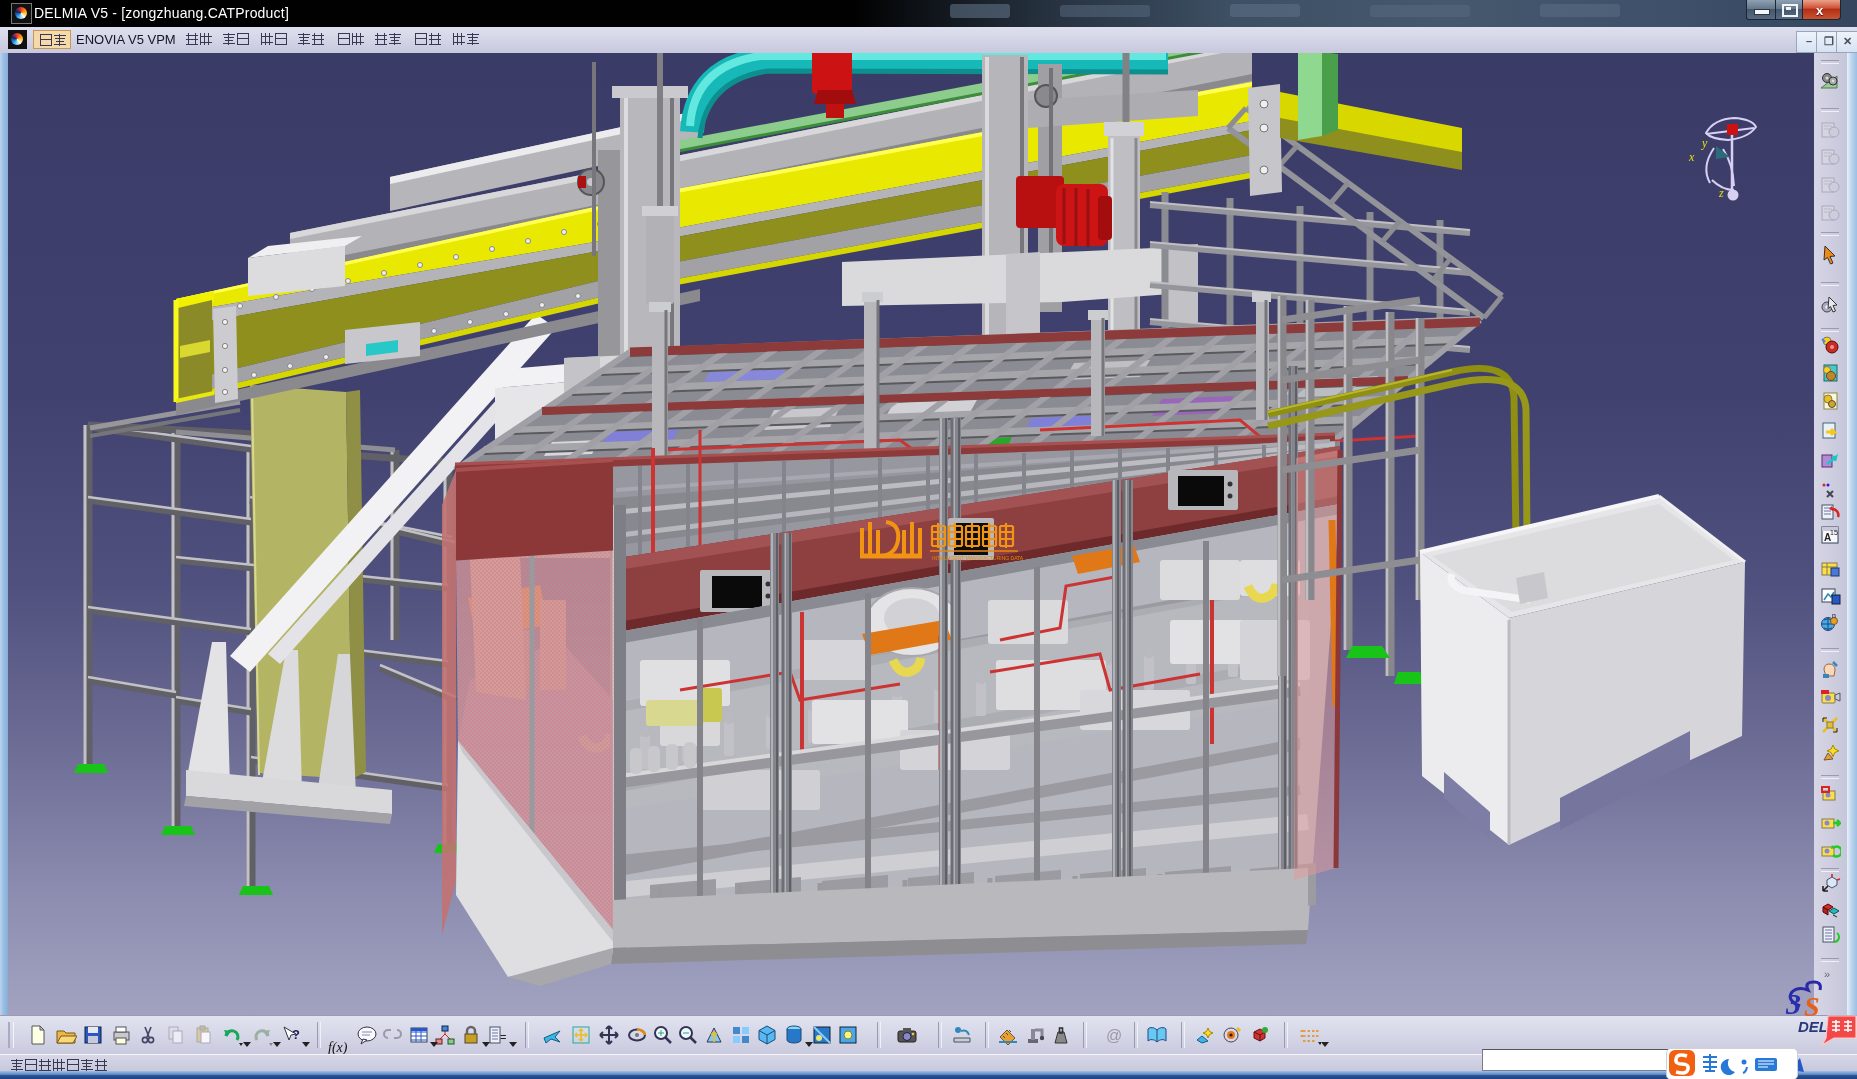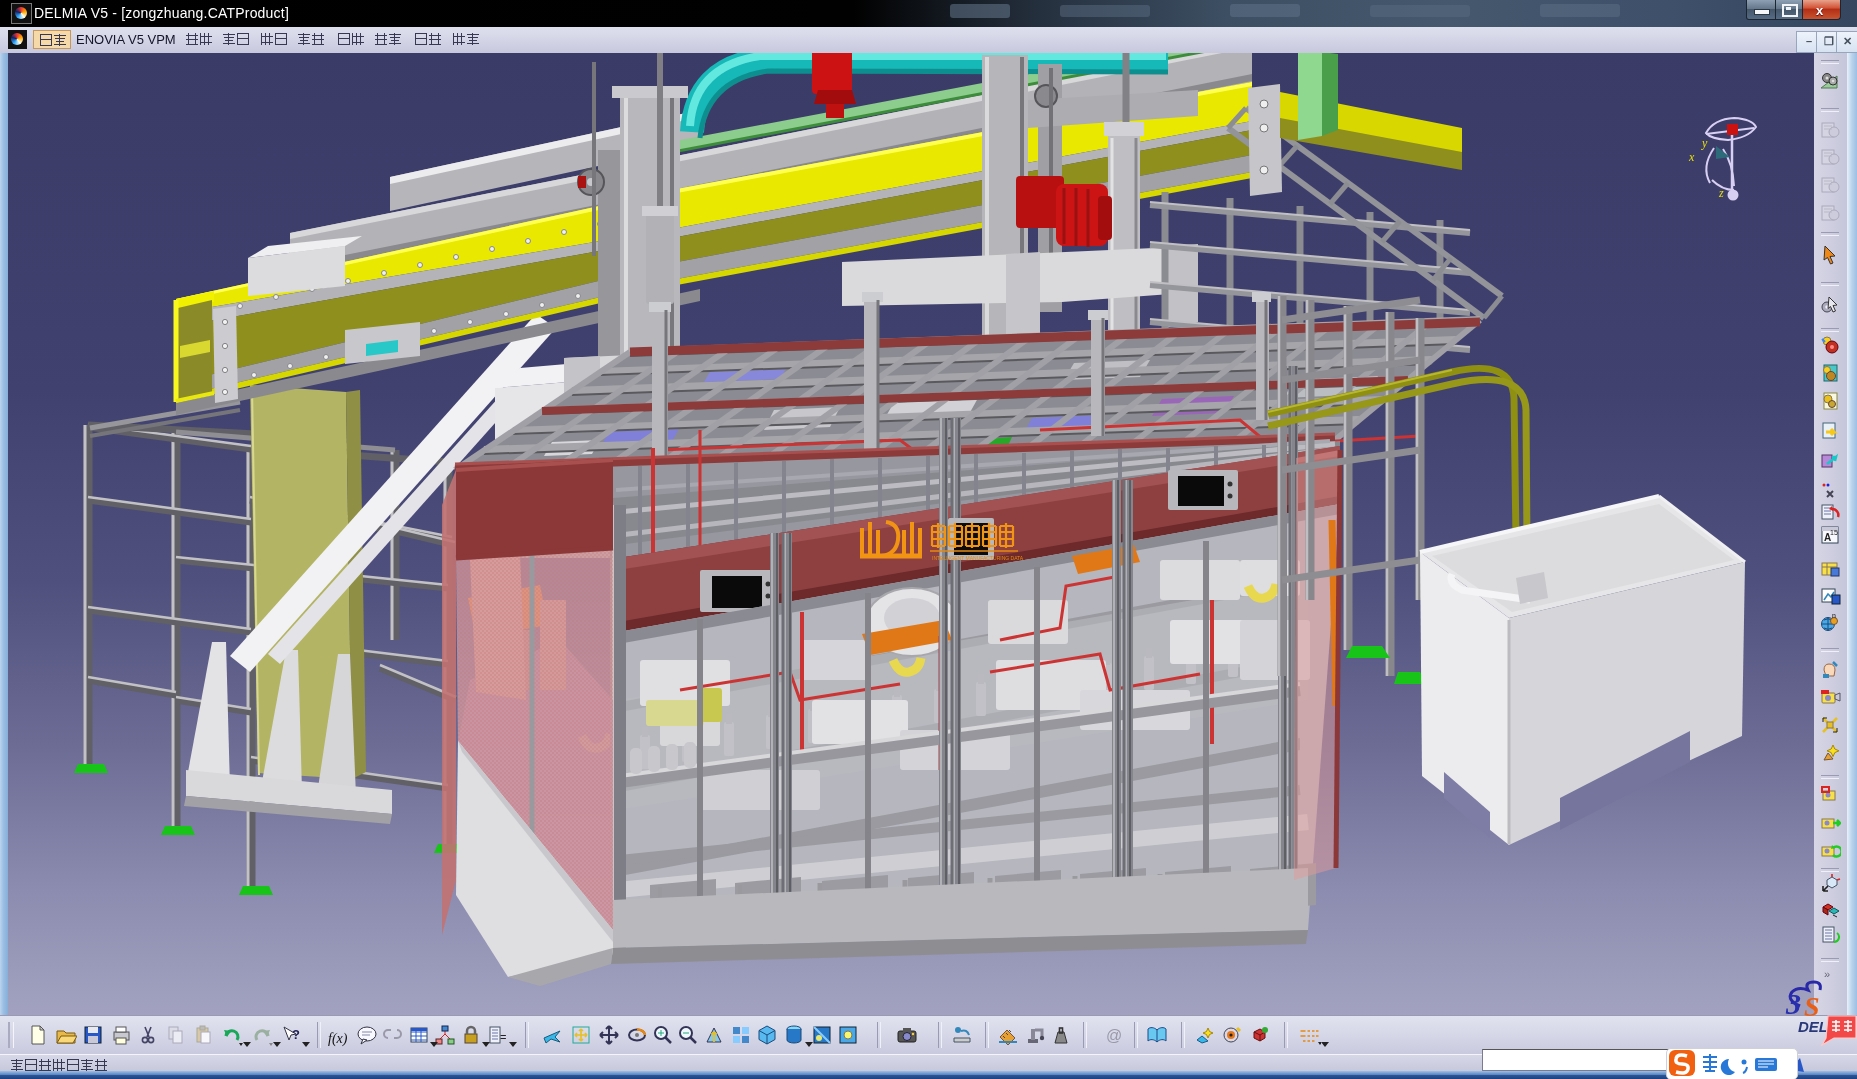--- a/index.html
+++ b/index.html
@@ -840,21 +840,21 @@
       <div style="position:absolute;left:251px;top:8px;width:22px;height:22px;"><svg width="22" height="22" viewBox="0 0 22 22">
           <path d="M6,16 a6,6 0 1,1 11,-4" fill="none" stroke="#9ab0a0" stroke-width="3"></path>
           <path d="M19,6 l-3,7 -4,-6 z" fill="#9ab0a0"></path>
           <path d="M18,19 l4,0 -2,3 z" fill="#888"></path>
         </svg></div>
       <div style="position:absolute;left:280px;top:8px;width:22px;height:22px;"><svg width="22" height="22" viewBox="0 0 22 22">
           <path d="M4,3 l5,13 2,-5 5,-1 z" fill="#fff" stroke="#334"></path>
           <text x="12" y="15" font-size="13" font-weight="bold" fill="#225" font-family="Liberation Sans">?</text>
         </svg></div>
       <div style="position:absolute;left:317px;top:6px;width:2px;height:26px;border-left:1px solid #9a9ab2;border-right:1px solid #f0f0f8;"></div>
-      <div style="position:absolute;left:327px;top:11px;width:22px;height:22px;"><svg width="22" height="22" viewBox="0 0 22 22">
+      <div style="position:absolute;left:327px;top:20px;width:22px;height:22px;"><svg width="22" height="22" viewBox="0 0 22 22">
           <text x="1" y="16" font-size="14" font-style="italic" fill="#111" font-family="Liberation Serif">f(x)</text>
         </svg></div>
       <div style="position:absolute;left:356px;top:8px;width:22px;height:22px;"><svg width="22" height="22" viewBox="0 0 22 22">
           <ellipse cx="11" cy="10" rx="9" ry="7" fill="#f8f8ff" stroke="#334"></ellipse>
           <path d="M7,15 l-2,5 6,-4 z" fill="#f8f8ff" stroke="#334"></path>
           <path d="M6,8 h10 M6,11 h8" stroke="#88a"></path>
         </svg></div>
       <div style="position:absolute;left:383px;top:8px;width:22px;height:22px;"><svg width="22" height="22" viewBox="0 0 22 22">
           <path d="M5,14 a4,4 0 0,1 0,-8 h3 M14,6 a4,4 0 0,1 0,8 h-3" fill="none" stroke="#99a" stroke-width="2"></path>
         </svg></div>

